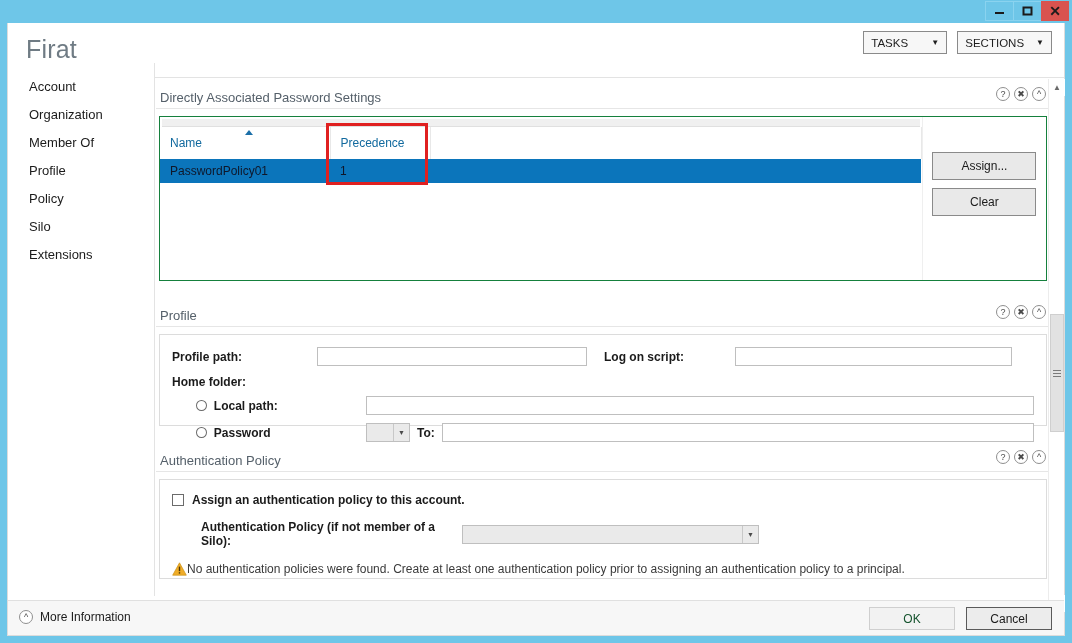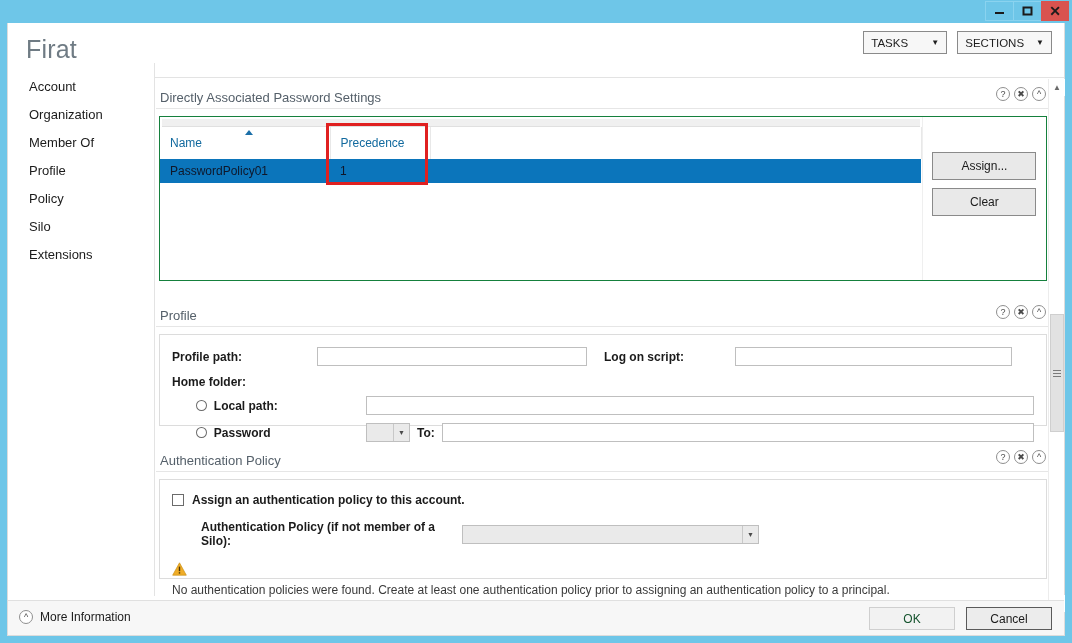--- a/index.html
+++ b/index.html
@@ -228,21 +228,21 @@
   }
   .checkbox {
     width: 12px; height: 12px;
     border: 1px solid #6b6b6b; background: #fff;
     display: inline-block; vertical-align: middle;
     cursor: pointer;
   }
 
   .row-line { display: flex; align-items: center; }
 
-  .warn-row { display: flex; gap: 7px; margin-top: 14px; flex-direction: column; }
+  .warn-row { display: flex; align-items: center; margin-top: 14px; }
   .warn-text { font-size: 12px; color: #3a3a3a; }
 
   
   #vscroll {
     position: absolute; right: 0; top: 56px;
     width: 16px; height: 533px;
     background: #ffffff;
     border-left: 1px solid #ececec;
   }
   .sb-arrow {

